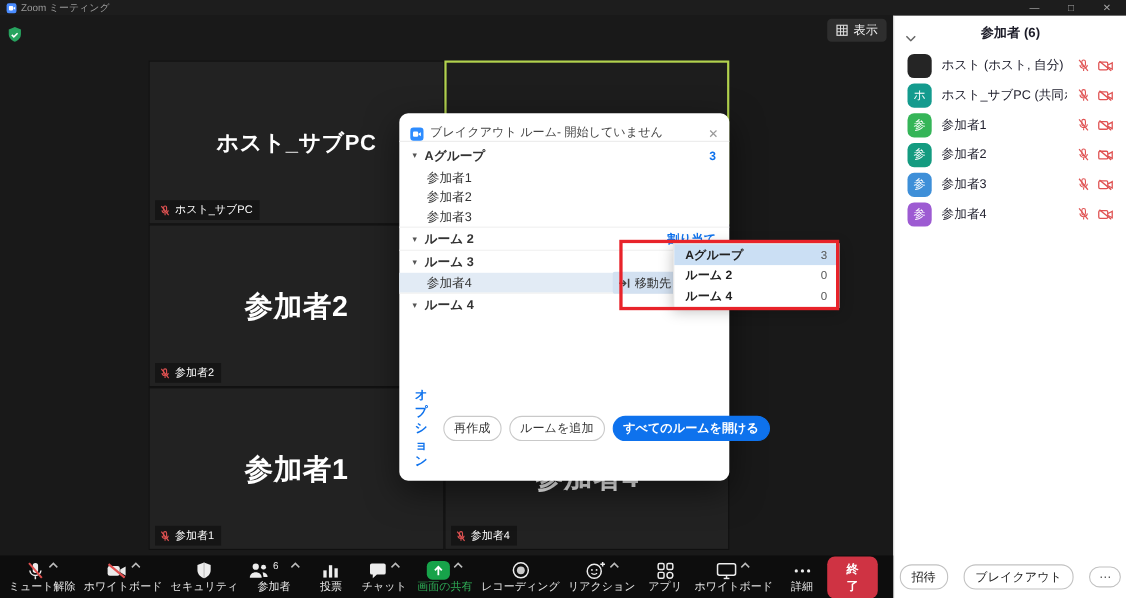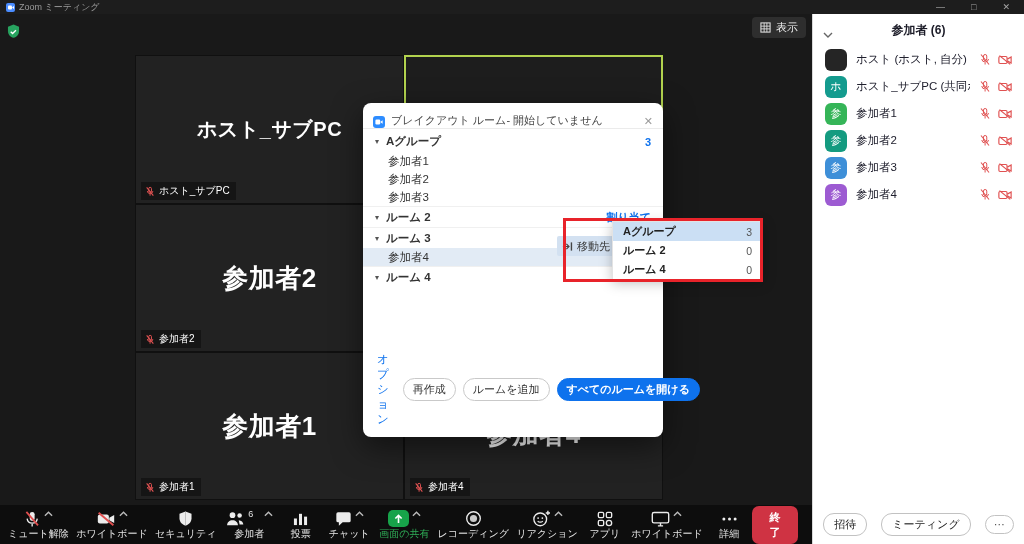--- a/index.html
+++ b/index.html
@@ -36,27 +36,27 @@
   .dlg-rows { position:absolute; top:28px; left:0; right:0; }
   .drow { display:flex; align-items:center; padding:0 12px; font-size:11.5px; color:#333; }
   .drow.group { height:21px; font-weight:bold; }
   .drow.group.sep { border-top:1px solid #f0f0f0; }
   .drow.member { height:18px; padding-left:25px; }
   .drow.sel { background:#e2ebf5; }
   .arrow-ico { font-size:8px; color:#555; margin-right:7px; font-weight:normal; }
   .dcount { margin-left:auto; color:#0e72ed; font-size:11px; }
   .assign-link { margin-left:auto; color:#0e72ed; font-size:11px; }
   .dlg-footer { position:absolute; bottom:10px; left:14px; right:9px; display:flex; align-items:center; gap:7px; }
-  .opt-link { color:#0e72ed; font-size:11.5px; font-weight:normal; }
+  .opt-link { color:#0e72ed; font-size:11.5px; font-weight:bold; }
   .dlg-footer .sp { flex:1; }
   .btn { border:1px solid #c9c9c9; border-radius:12px; font-size:11px; color:#333; padding:3px 9px; background:#fff; white-space:nowrap; }
   .btn.primary { background:#0e72ed; color:#fff; border-color:#0e72ed; font-weight:bold; }
 
   
-  #move-btn { position:absolute; left:557px; top:236px; width:58px; height:20px; background:#d3e1f1; z-index:20; display:flex; align-items:center; justify-content:center; gap:4px; font-size:11px; color:#333; border-radius:2px; }
+  #move-btn { position:absolute; left:557px; top:247px; width:58px; height:20px; background:#d3e1f1; z-index:20; display:flex; align-items:center; justify-content:center; gap:4px; font-size:11px; color:#333; border-radius:2px; }
   #submenu { position:absolute; left:612px; top:221px; width:151px; background:#fff; border:1px solid #e3e3e3; box-shadow:0 3px 12px rgba(0,0,0,0.25); z-index:20; }
   .mrow { height:19px; display:flex; align-items:center; padding:0 10px; font-size:11px; color:#222; font-weight:bold; }
   .mrow.hl { background:#cbdff4; }
   .mcount { margin-left:auto; color:#555; font-weight:normal; font-size:10.5px; }
 
   
   #redbox { position:absolute; left:563px; top:218px; width:200px; height:64px; border:3px solid #e8232a; z-index:30; pointer-events:none; }
 
   
   #panel { position:absolute; left:812px; top:14px; width:212px; height:530px; background:#ffffff; border-left:1px solid #d9d9d9; z-index:8; }
@@ -368,21 +368,21 @@
         <svg width="14" height="12" viewBox="0 0 24 20">
             <rect x="1.5" y="4" width="14" height="12" rx="2" fill="none" stroke="#e05252" stroke-width="2"></rect>
             <path d="M16 8.5l6.5-3.5v10L16 11.5" fill="none" stroke="#e05252" stroke-width="2"></path>
             <line x1="2.5" y1="2.5" x2="21" y2="17.5" stroke="#e05252" stroke-width="2.2"></line>
           </svg>
       </span>
     </div>
 
     <div class="p-footer">
       <button class="pbtn">招待</button>
-      <button class="pbtn">ミーティング</button>
+      <button class="pbtn">ブレイクアウト</button>
       <button class="pbtn more">⋯</button>
     </div>
   </div>
 
   <div id="toolbar">
 
     <div class="titem">
       <span class="ticon-row">
         <svg width="18" height="18" viewBox="0 0 24 24">
             <rect x="9" y="2.5" width="6.5" height="12" rx="3.2" fill="#ececec"></rect>

